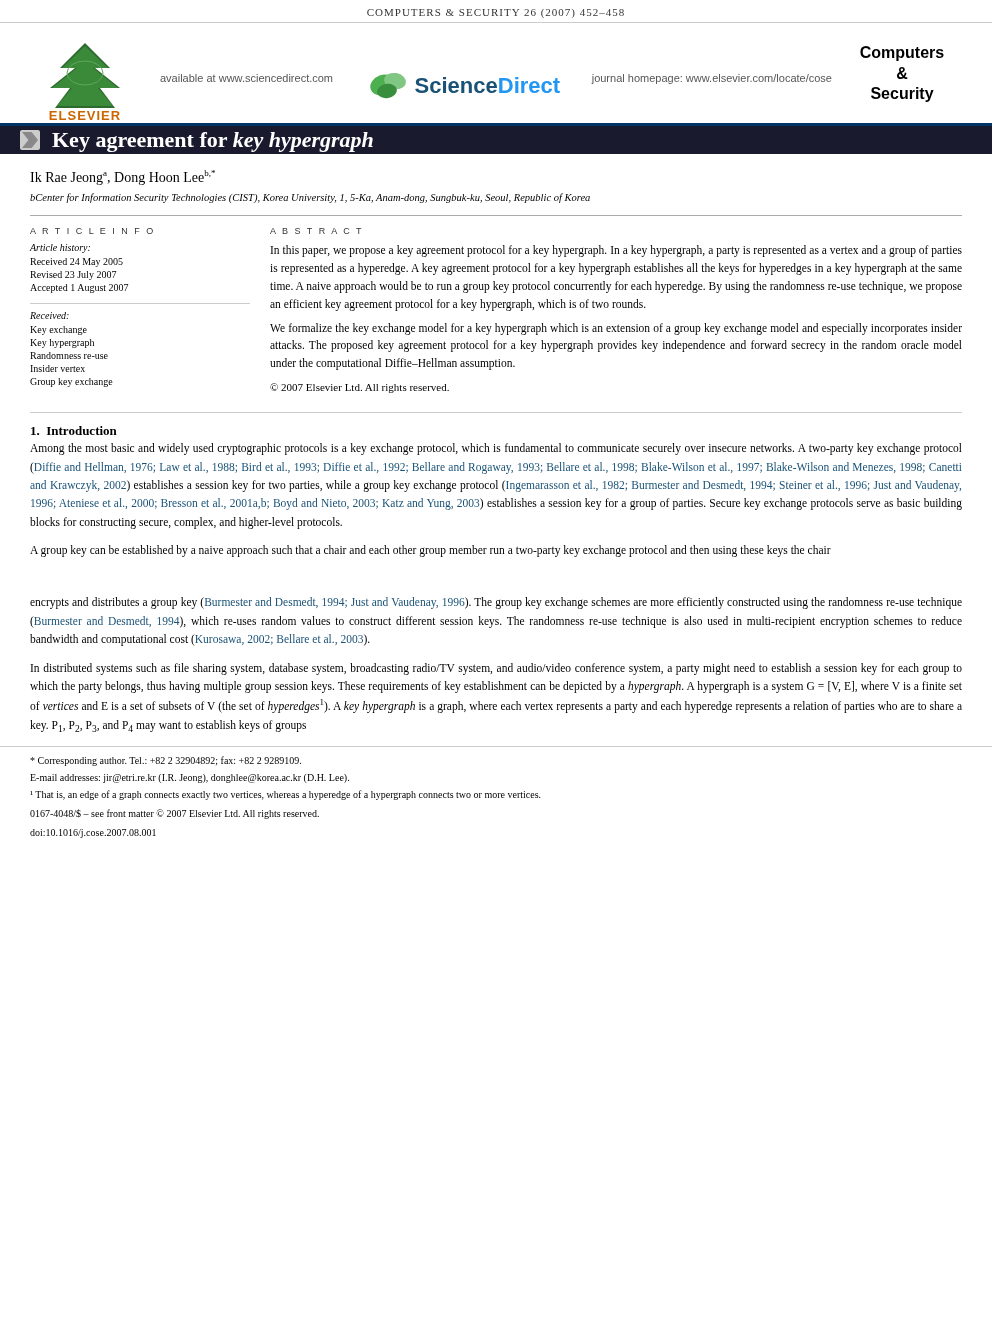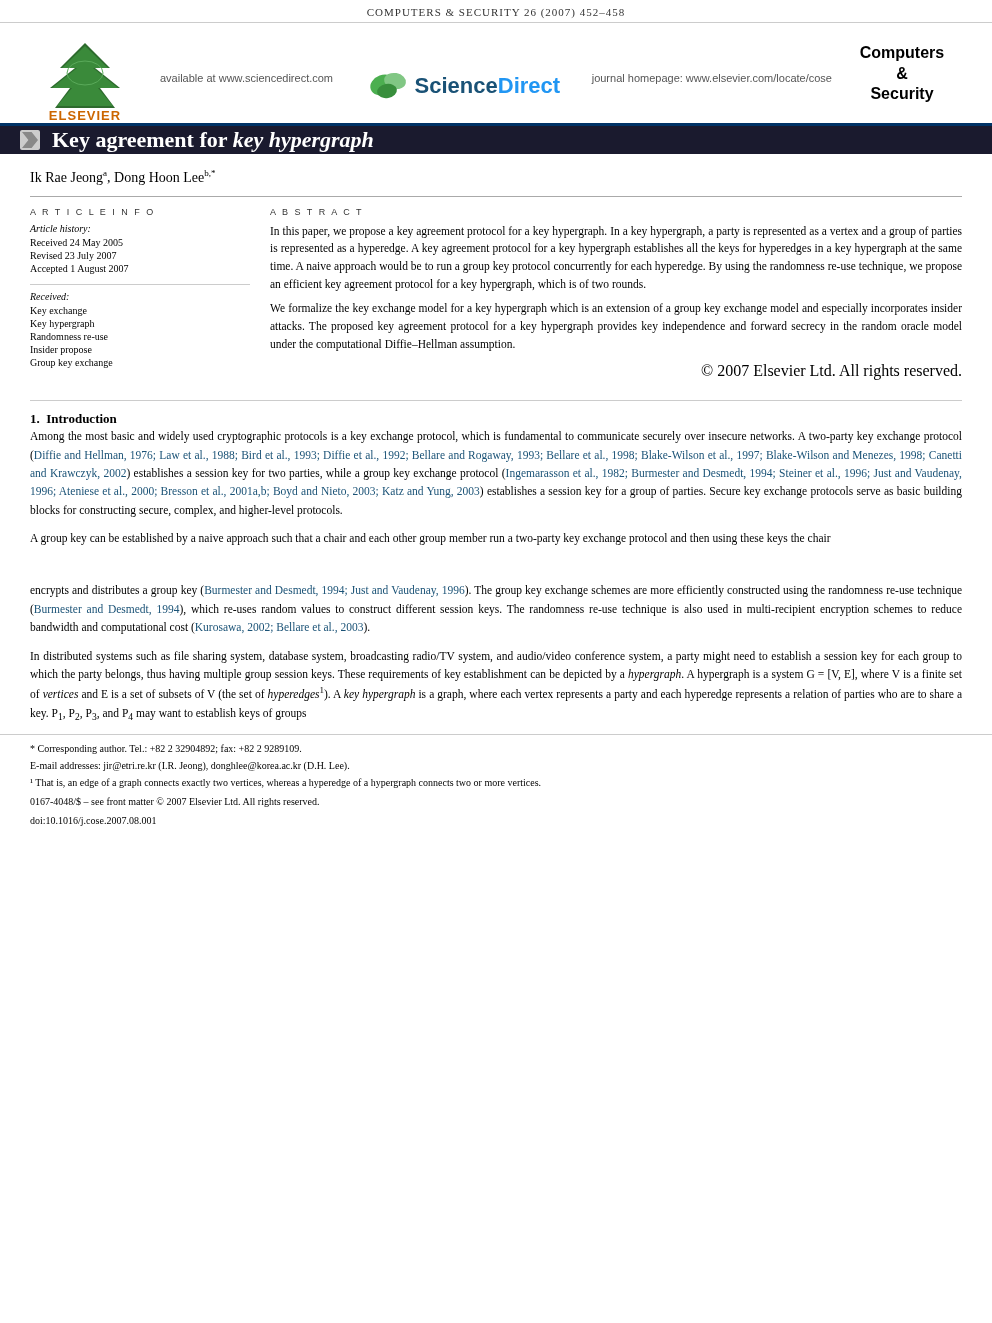--- a/index.html
+++ b/index.html
@@ -207,22 +207,22 @@
     }
     .abstract-text {
       font-size: 11.5px;
       line-height: 1.55;
       text-align: justify;
     }
     .abstract-text p {
       margin-bottom: 6px;
     }
     .copyright {
-      text-align: right;
-      font-size: 16px;
+      text-align: left;
+      font-size: 11px;
       margin-top: 4px;
     }
     
     .body-area {
       padding: 0 30px;
     }
     .body-divider {
       border: none;
       border-top: 1px solid #ccc;
       margin: 10px 0;
@@ -326,34 +326,35 @@
       <span>Key agreement for </span><em>key hypergraph</em>
     </span>
   </div>
 
   <div class="content-area">
 
     <div class="authors">
       <span>Ik Rae Jeong</span><sup class="author-sup">a</sup><span>, Dong Hoon Lee</span><sup class="author-sup">b,*</sup>
     </div>
     <div class="affiliations">
+      <div>bCenter for Information Security Technologies (CIST), Korea University, 1, 5-Ka, Anam-dong, Sungbuk-ku, Seoul, Republic of Korea</div>
     </div>
 
     <div class="two-col">
       <div class="article-info">
         <div class="section-label">A R T I C L E   I N F O</div>
         <div class="article-history-label">Article history:</div>
         <div class="history-row">Received 24 May 2005</div>
         <div class="history-row">Revised 23 July 2007</div>
         <div class="history-row">Accepted 1 August 2007</div>
         <div class="keywords-label">Received:</div>
         <div class="keyword-item">Key exchange</div>
         <div class="keyword-item">Key hypergraph</div>
         <div class="keyword-item">Randomness re-use</div>
-        <div class="keyword-item">Insider propose</div>
+        <div class="keyword-item">Insider vertex</div>
         <div class="keyword-item">Group key exchange</div>
       </div>
       <div class="abstract-col">
         <div class="section-label">A B S T R A C T</div>
         <div class="abstract-text">
           <p>In this paper, we propose a key agreement protocol for a key hypergraph. In a key hypergraph, a party is represented as a vertex and a group of parties is represented as a hyperedge. A key agreement protocol for a key hypergraph establishes all the keys for hyperedges in a key hypergraph at the same time. A naive approach would be to run a group key protocol concurrently for each hyperedge. By using the randomness re-use technique, we propose an efficient key agreement protocol for a key hypergraph, which is of two rounds.</p>
           <p>We formalize the key exchange model for a key hypergraph which is an extension of a group key exchange model and especially incorporates insider attacks. The proposed key agreement protocol for a key hypergraph provides key independence and forward secrecy in the random oracle model under the computational Diffie–Hellman assumption.</p>
           <div class="copyright">© 2007 Elsevier Ltd. All rights reserved.</div>
         </div>
       </div>

